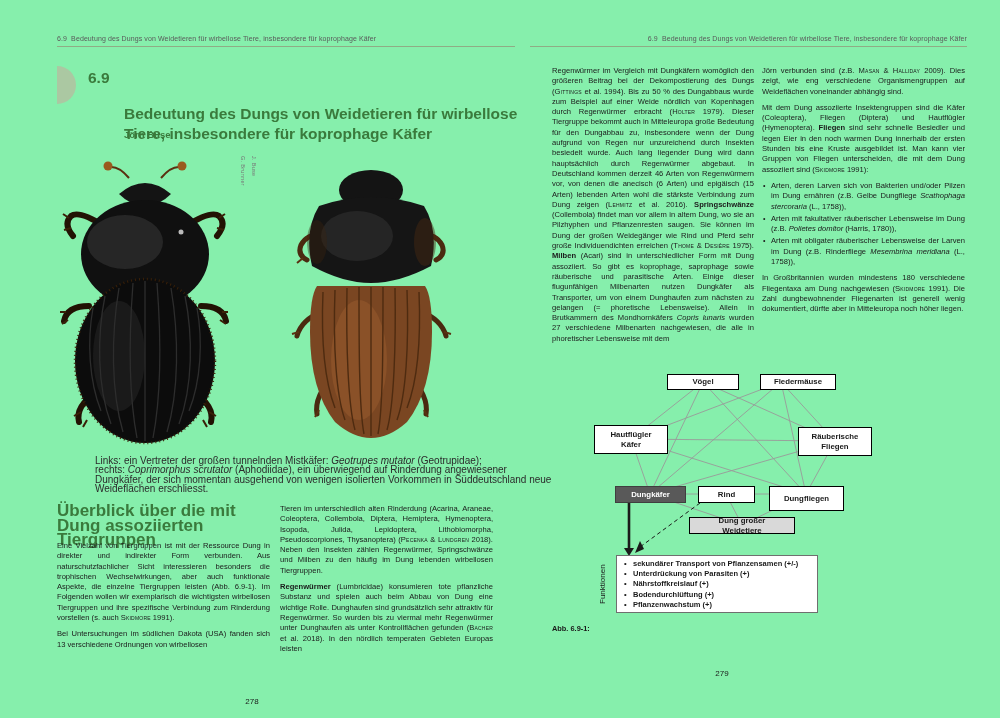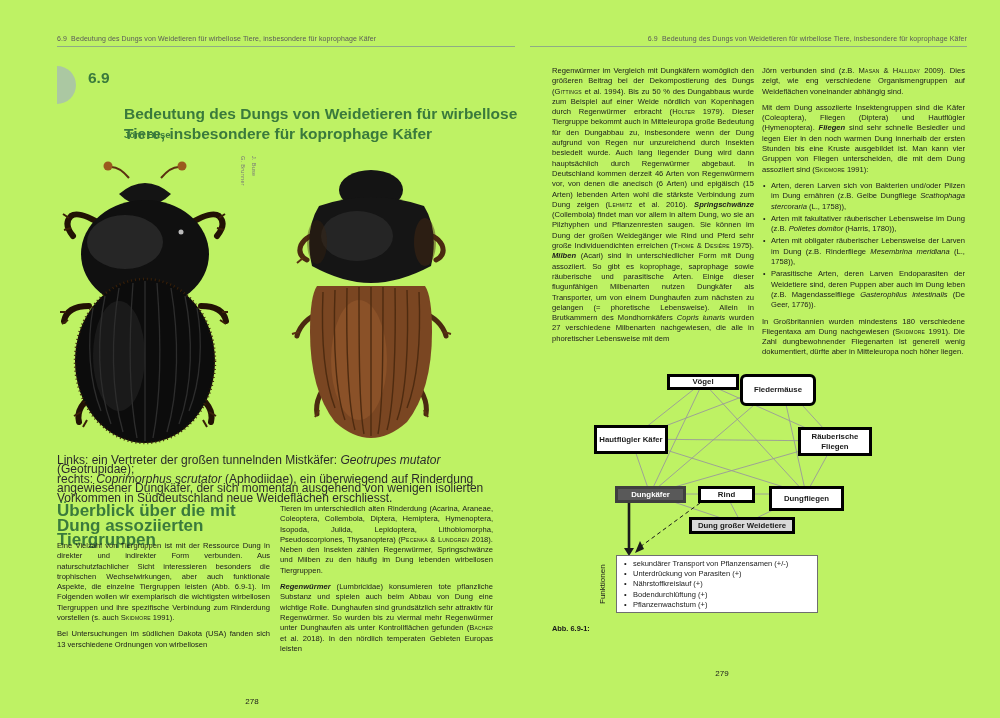--- a/index.html
+++ b/index.html
@@ -1,45 +1,45 @@
 <!DOCTYPE html>
 <html lang="de"><head>
 <meta charset="utf-8">
 <style>
   html,body{margin:0;padding:0;background:#ffffff;}
-  .spread{position:relative;width:1000px;height:718px;background:#bef264;overflow:hidden;
+  .spread{position:relative;width:1000px;height:718px;background:#86efac;overflow:hidden;
           font-family:"Liberation Sans",sans-serif;color:#1a1a1a;}
   .abs{position:absolute;}
   
   .runhead{font-size:7px;color:#5a5a5a;letter-spacing:.1px;}
   .runrule{height:1px;background:#8fac85;}
   
   .halfcircle{width:19px;height:38px;background:#abc8a2;border-radius:0 19px 19px 0;}
   .ch-num,.ch-title{font-size:15.5px;font-weight:bold;color:#3a7a3c;line-height:19.5px;}
   .ch-author{font-size:9.5px;font-weight:bold;color:#3a7a3c;}
   .subhead{font-size:17px;font-weight:bold;color:#3a7a3c;line-height:14.5px;}
   
   .body-col{font-size:7.6px;line-height:10.3px;text-align:justify;hyphens:auto;}
   .body-col p{margin:0 0 6px 0;}
-  .caption{font-size:12px;line-height:9.4px;color:#2b2b2b;}
+  .caption{font-size:10px;line-height:9.4px;color:#2b2b2b;margin-left:38px;}
   .credit{font-size:5.5px;color:#777;writing-mode:vertical-rl;letter-spacing:.3px;}
   .pagenum{font-size:8px;color:#1a1a1a;text-align:center;width:24px;}
-  .b{font-weight:bold;font-style:italic;} .i{font-style:italic;} .sc{font-variant:small-caps;letter-spacing:.2px;}
+  .b{font-weight:bold;} .i{font-style:italic;} .sc{font-variant:small-caps;letter-spacing:.2px;}
   
   .diag{width:416px;height:244px;}
   .diag svg{position:absolute;left:0;top:0;}
-  .node{position:absolute;background:#ffffff;border:3px solid #000000;color:#1a1a1a;
+  .node{position:absolute;background:#ffffff;border:1px solid #000000;color:#1a1a1a;
         font-size:7.8px;font-weight:bold;line-height:9.2px;display:flex;align-items:center;
-        justify-content:center;text-align:center;box-sizing:border-box;padding:1px 0;}
+        justify-content:center;text-align:center;box-sizing:border-box;padding:1px 11px;}
   .node-dark{background:#595959;color:#ffffff;border-color:#3f3f3f;}
   .node-gray{background:#d9d9d9;}
   .funcbox{position:absolute;background:#ffffff;border:1px solid #6f6f6f;box-sizing:border-box;
            padding:3px 6px 2px 6px;}
   .funcbox ul{margin:0;padding:0;list-style:none;}
-  .funcbox li{font-size:7.5px;font-weight:normal;line-height:10.2px;padding-left:10px;position:relative;}
+  .funcbox li{font-size:7.5px;font-weight:bold;line-height:10.2px;padding-left:10px;position:relative;}
   .funcbox li::before{content:"•";position:absolute;left:1px;}
   .funclabel{font-size:8px;color:#1a1a1a;writing-mode:vertical-rl;transform:rotate(180deg);
              text-align:center;}
   .abb-label{font-size:7.4px;font-weight:bold;line-height:9.6px;}
   .abb-title{font-size:7.4px;font-weight:bold;line-height:9.6px;margin:0 0 3px 0;}
   .abb-text{font-size:7.4px;line-height:9.6px;margin:0;}
   
   .flybullets{margin:0 0 6px 0;padding:0;list-style:none;}
   .flybullets li{position:relative;padding-left:9px;margin:0 0 2px 0;}
   .flybullets li::before{content:"•";position:absolute;left:1px;font-size:7px;}
@@ -160,21 +160,20 @@
     <p><span>Regenwürmer im Vergleich mit Dungkäfern womöglich den größeren Beitrag bei der Dekompostierung des Dungs (</span><span class="sc">Gittings</span><span> et al. 1994). Bis zu 50 % des Dungabbaus wurde zum Beispiel auf einer Weide nördlich von Kopenhagen durch Regenwürmer erbracht (</span><span class="sc">Holter</span><span> 1979). Dieser Tiergruppe bekommt auch in Mitteleuropa große Bedeutung für den Dungabbau zu, insbesondere wenn der Dung aufgrund von Regen nur unzureichend durch Insekten besiedelt wurde. Auch lang liegender Dung wird dann hauptsächlich durch Regenwürmer abgebaut. In Deutschland kommen derzeit 46 Arten von Regenwürmern vor, von denen die anecisch (6 Arten) und epigäisch (15 Arten) lebenden Arten wohl die stärkste Verbindung zum Dung zeigen (</span><span class="sc">Lehmitz</span><span> et al. 2016). </span><span class="b">Springschwänze</span><span> (Collembola) findet man vor allem in altem Dung, wo sie an Pilzhyphen und Pflanzenresten saugen. Sie können im Dung der großen Weidegänger wie Rind und Pferd sehr große Individuendichten erreichen (</span><span class="sc">Thome</span><span> &amp; </span><span class="sc">Desière</span><span> 1975). </span><span class="b">Milben</span><span> (Acari) sind in unterschiedlicher Form mit Dung assoziiert. So gibt es koprophage, saprophage sowie räuberische und parasitische Arten. Einige dieser flugunfähigen Milbenarten nutzen Dungkäfer als Transporter, um von einem Dunghaufen zum nächsten zu gelangen (= phoretische Lebensweise). Allein in Brutkammern des Mondhornkäfers </span><span class="i">Copris lunaris</span><span> wurden 27 verschiedene Milbenarten nachgewiesen, die alle in phoretischer Lebensweise mit dem</span></p>
   </div>
 
   <div class="abs body-col" style="left:762px;top:66px;width:203px;">
     <p><span>Jörn verbunden sind (z.B. </span><span class="sc">Masan</span><span> &amp; </span><span class="sc">Halliday</span><span> 2009). Dies zeigt, wie eng verschiedene Organismengruppen auf Weideflächen voneinander abhängig sind.</span></p>
     <p><span>Mit dem Dung assoziierte Insektengruppen sind die Käfer (Coleoptera), Fliegen (Diptera) und Hautflügler (Hymenoptera). </span><span class="b">Fliegen</span><span> sind sehr schnelle Besiedler und legen Eier in den noch warmen Dung innerhalb der ersten Stunden bis eine Kruste ausgebildet ist. Man kann vier Gruppen von Fliegen unterscheiden, die mit dem Dung assoziiert sind (</span><span class="sc">Skidmore</span><span> 1991):</span></p>
     <ul class="flybullets">
       <li><span>Arten, deren Larven sich von Bakterien und/oder Pilzen im Dung ernähren (z.B. Gelbe Dungfliege </span><span class="i">Scathophaga stercoraria</span><span> (L., 1758)),</span></li>
       <li><span>Arten mit fakultativer räuberischer Lebensweise im Dung (z.B. </span><span class="i">Polietes domitor</span><span> (Harris, 1780)),</span></li>
       <li><span>Arten mit obligater räuberischer Lebensweise der Larven im Dung (z.B. Rinderfliege </span><span class="i">Mesembrina meridiana</span><span> (L., 1758)),</span></li>
-      <li><span>Parasitische Arten, deren Larven Endoparasiten der Weidetiere sind, deren Puppen aber auch im Dung leben (z.B. Magendasselfliege </span><span class="i">Gasterophilus intestinalis</span><span> (De Geer, 1776)).</span></li>
     </ul>
     <p><span>In Großbritannien wurden mindestens 180 verschiedene Fliegentaxa am Dung nachgewiesen (</span><span class="sc">Skidmore</span><span> 1991). Die Zahl dungbewohnender Fliegenarten ist generell wenig dokumentiert, dürfte aber in Mitteleuropa noch höher liegen.</span></p>
   </div>
 
   <div class="abs diag" style="left:552px;top:372px;">
     <svg width="416" height="244" viewBox="0 0 416 244">
       <g stroke="#9a9a9a" stroke-width="0.9">
         <line x1="151" y1="10" x2="79" y2="67"></line>
         <line x1="151" y1="10" x2="283" y2="69"></line>
         <line x1="151" y1="10" x2="98" y2="122"></line>
@@ -196,21 +195,21 @@
       </g>
       <g stroke="#1a1a1a">
         <line x1="77" y1="131" x2="77" y2="177" stroke-width="2.6"></line>
         <line x1="148" y1="131" x2="88" y2="175" stroke-width="1" stroke-dasharray="4 3"></line>
       </g>
       <polygon points="72,176 82,176 77,184" fill="#1a1a1a"></polygon>
       <polygon points="83,181 92,177 88,169" fill="#1a1a1a"></polygon>
     </svg>
 
     <div class="node" style="left:115px;top:2px;width:72px;height:16px;">Vögel</div>
-    <div class="node" style="left:188px;top:2px;width:76px;height:32px;border-radius:6px;">Fledermäuse</div>
+    <div class="node" style="left:208px;top:2px;width:76px;height:16px;">Fledermäuse</div>
     <div class="node" style="left:42px;top:53px;width:74px;height:29px;">Hautflügler Käfer</div>
     <div class="node" style="left:246px;top:55px;width:74px;height:29px;">Räuberische Fliegen</div>
     <div class="node node-dark" style="left:63px;top:114px;width:71px;height:17px;">Dungkäfer</div>
     <div class="node" style="left:146px;top:114px;width:57px;height:17px;">Rind</div>
     <div class="node" style="left:217px;top:114px;width:75px;height:25px;">Dungfliegen</div>
     <div class="node node-gray" style="left:137px;top:145px;width:106px;height:17px;">Dung großer Weidetiere</div>
 
     <div class="abs funclabel" style="left:46px;top:183px;height:58px;">Funktionen</div>
     <div class="funcbox" style="left:64px;top:183px;width:202px;">
       <ul>

